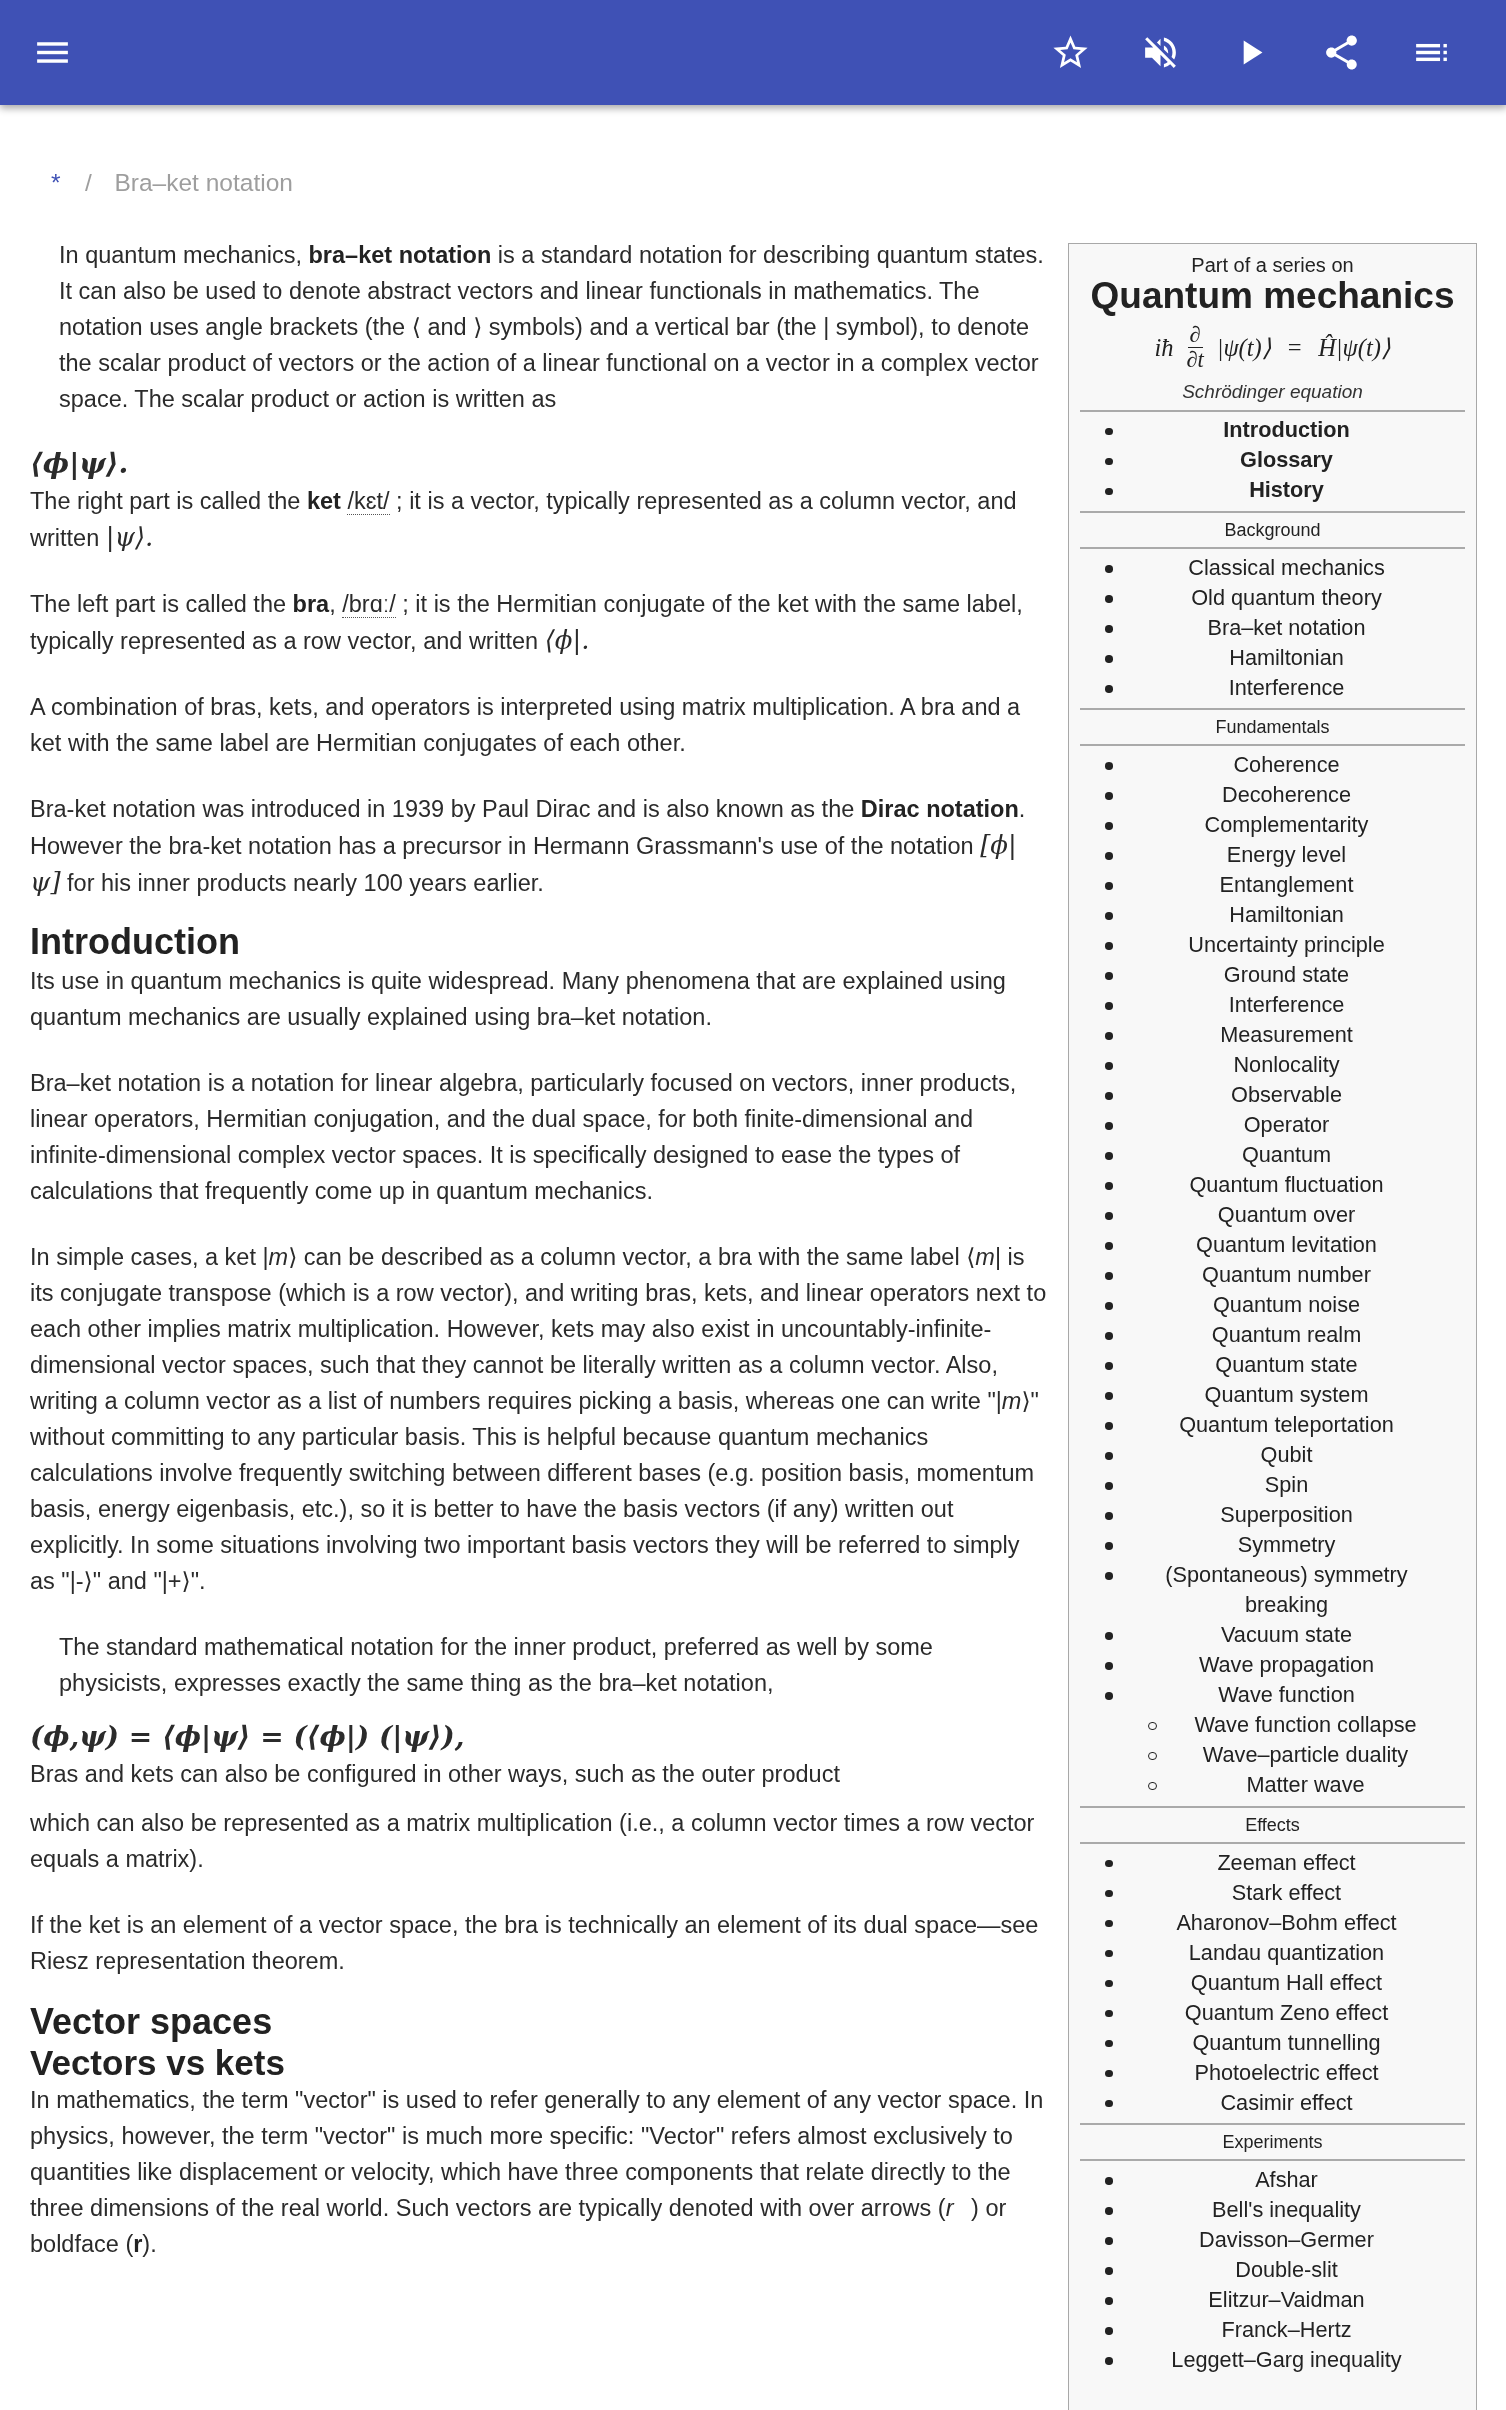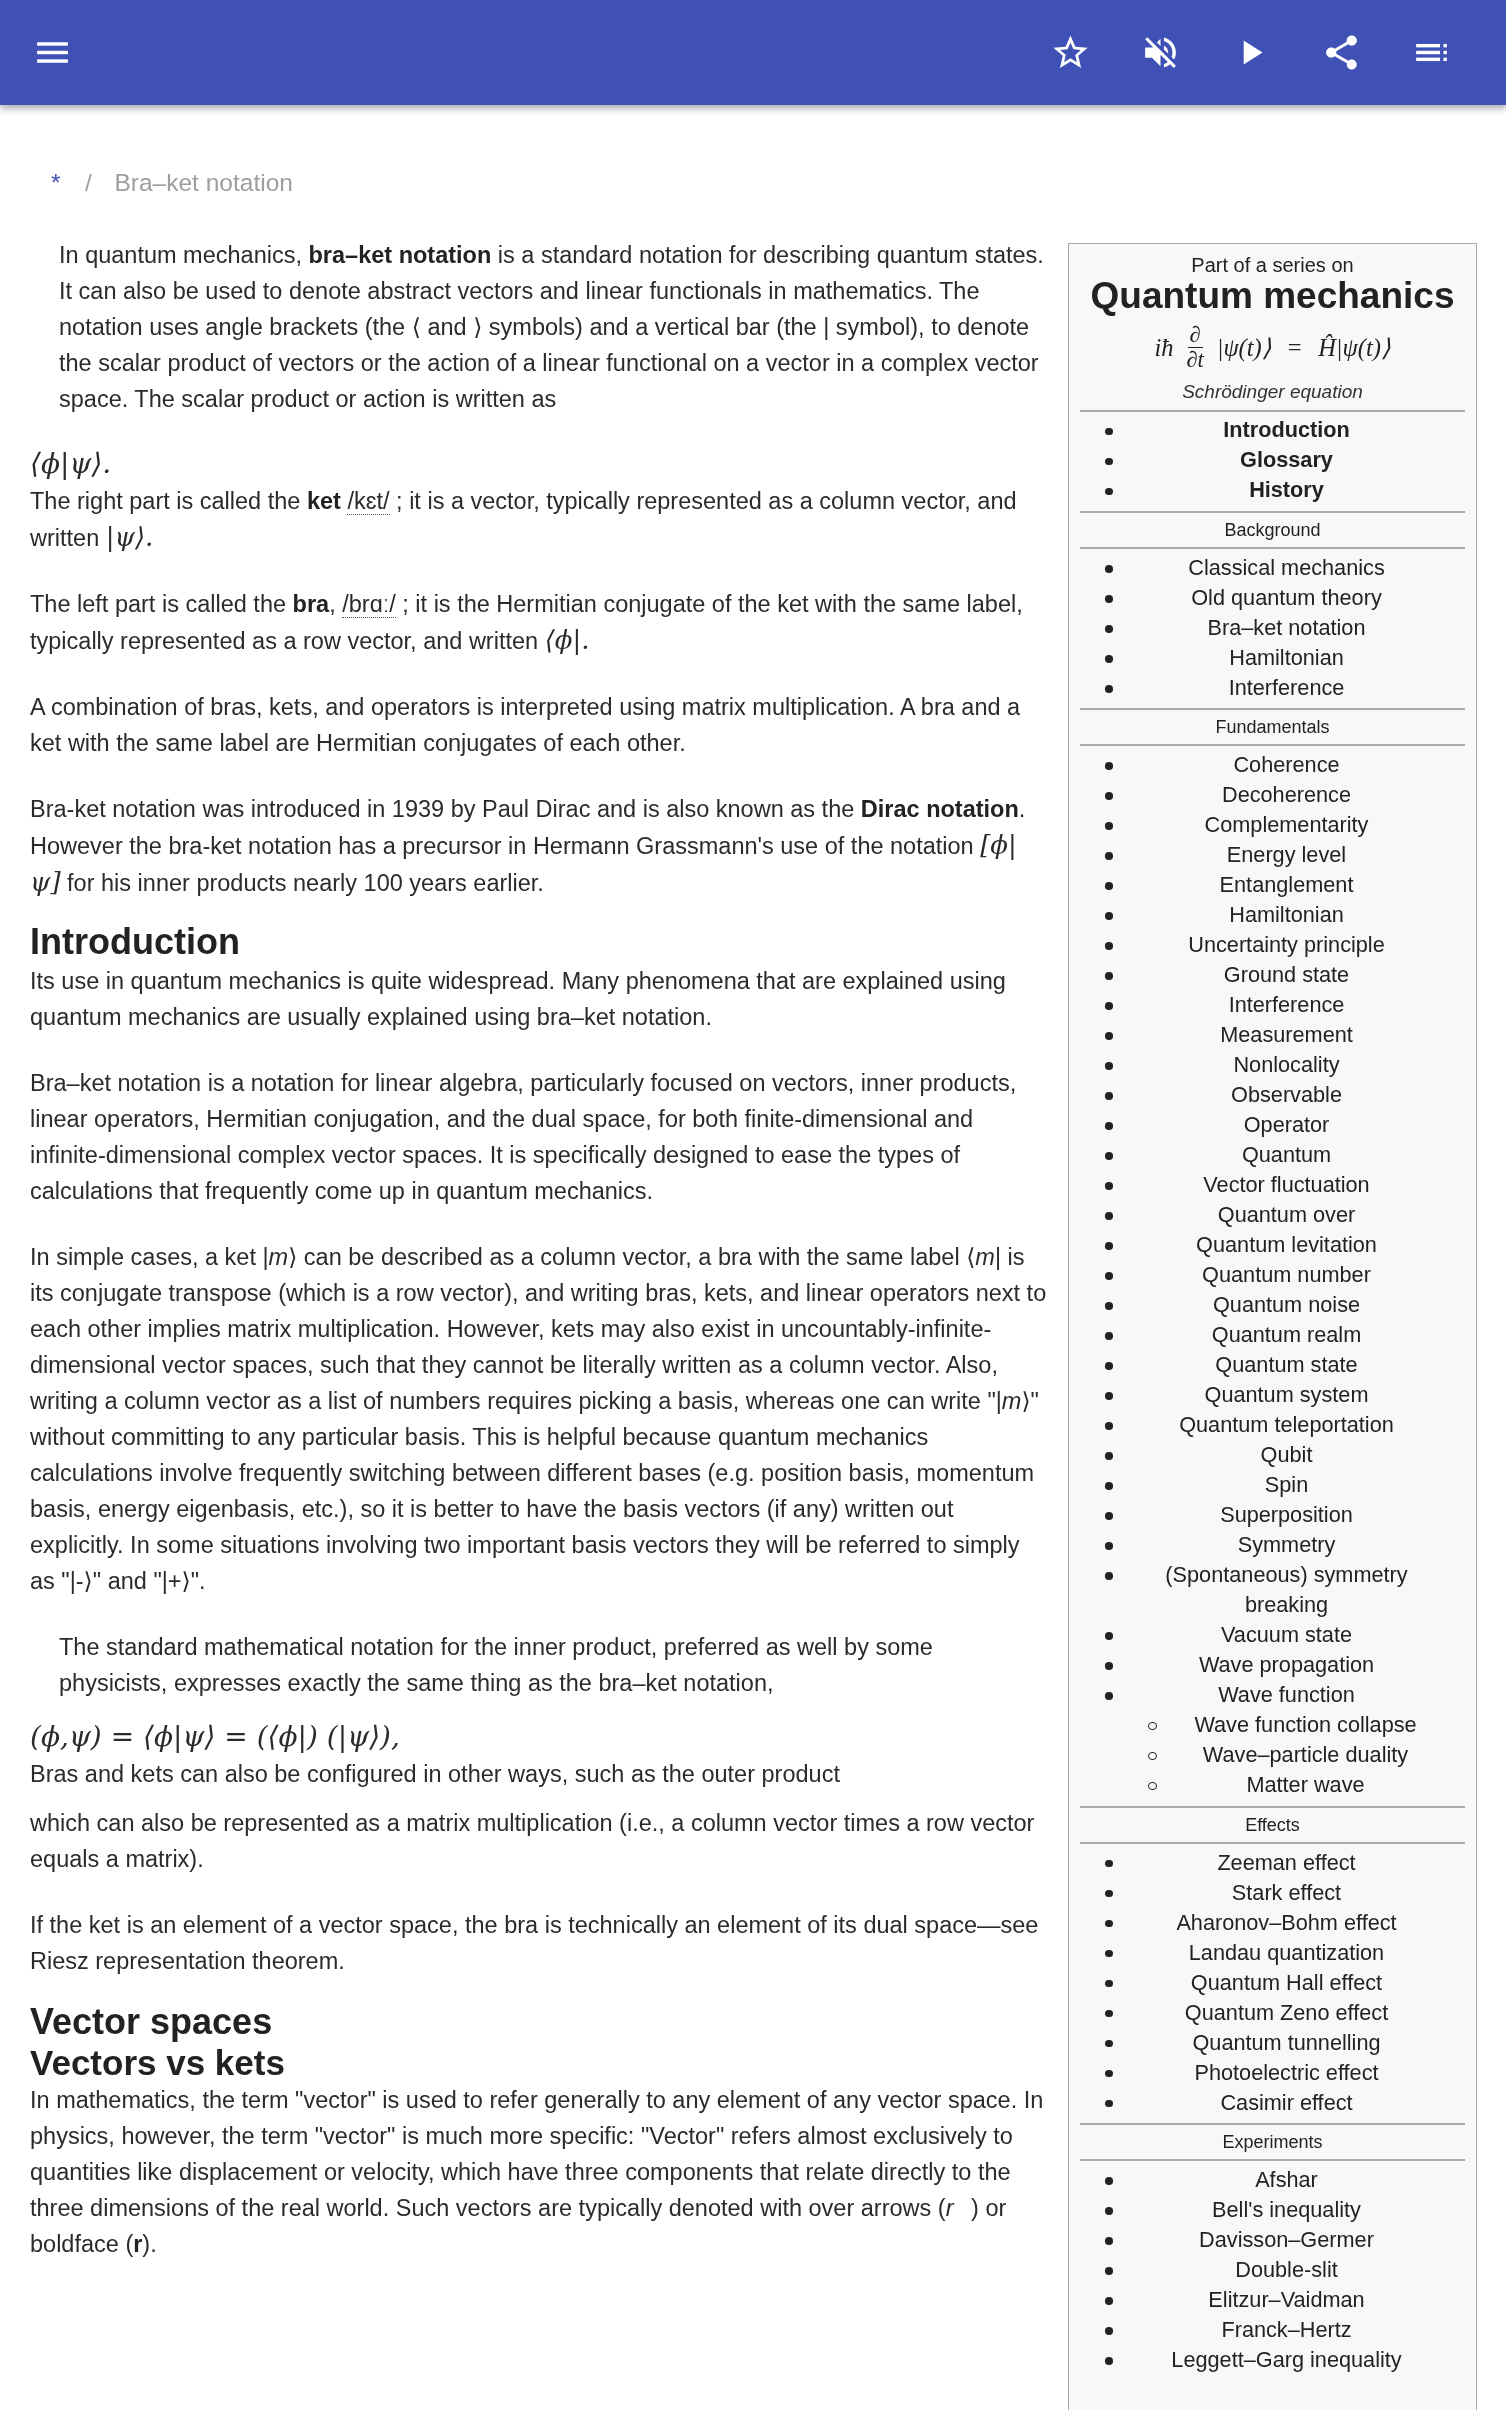--- a/index.html
+++ b/index.html
@@ -26,21 +26,21 @@
   .breadcrumb .sep { margin-right: 22.6px; color: #9e9e9e; }
 
   .article {
     position: absolute; left: 30px; top: 237px; width: 1017px;
     font-size: 23.5px; line-height: 36px; color: #2b2b2b;
   }
   .article p { margin-bottom: 30px; }
   .article p.tight { margin-bottom: 0; margin-left: 29px; }
   .article b { font-weight: bold; color: #222; }
   .math { font-family: "DejaVu Serif", "Liberation Serif", serif; font-style: italic; font-size: 26px; }
-  .math-block { font-family: "DejaVu Serif", "Liberation Serif", serif; font-style: italic; font-size: 28px; line-height: 38px; margin-top: 5.6px; }
+  .math-block { font-family: "DejaVu Serif", "Liberation Serif", serif; font-style: italic; font-size: 28px; line-height: 38px; margin-top: 5.6px; font-weight: bold; }
   .ipa { border-bottom: 1.9px dotted #555; }
   h2.section { font-size: 36px; font-weight: bold; color: #222; line-height: 43px; margin-top: -3.8px; margin-bottom: 0; }
   h3.subsection { font-size: 35px; font-weight: bold; color: #222; line-height: 38px; margin-top: 1.9px; }
 
   .sidebox {
     position: absolute; left: 1068px; top: 243px; width: 409px; height: 2185px;
     background: #f8f8f8; border: 1.9px solid #a8a8a8;
     text-align: center; font-size: 21.7px; color: #222;
   }
   .sidebox .pre { margin-top: 9.4px; font-size: 20px; line-height: 24.5px; }
@@ -175,21 +175,21 @@
         <li><span>Entanglement</span></li>
         <li><span>Hamiltonian</span></li>
         <li><span>Uncertainty principle</span></li>
         <li><span>Ground state</span></li>
         <li><span>Interference</span></li>
         <li><span>Measurement</span></li>
         <li><span>Nonlocality</span></li>
         <li><span>Observable</span></li>
         <li><span>Operator</span></li>
         <li><span>Quantum</span></li>
-        <li><span>Vector fluctuation</span></li>
+        <li><span>Quantum fluctuation</span></li>
         <li><span>Quantum over</span></li>
         <li><span>Quantum levitation</span></li>
         <li><span>Quantum number</span></li>
         <li><span>Quantum noise</span></li>
         <li><span>Quantum realm</span></li>
         <li><span>Quantum state</span></li>
         <li><span>Quantum system</span></li>
         <li><span>Quantum teleportation</span></li>
         <li><span>Qubit</span></li>
         <li><span>Spin</span></li>

